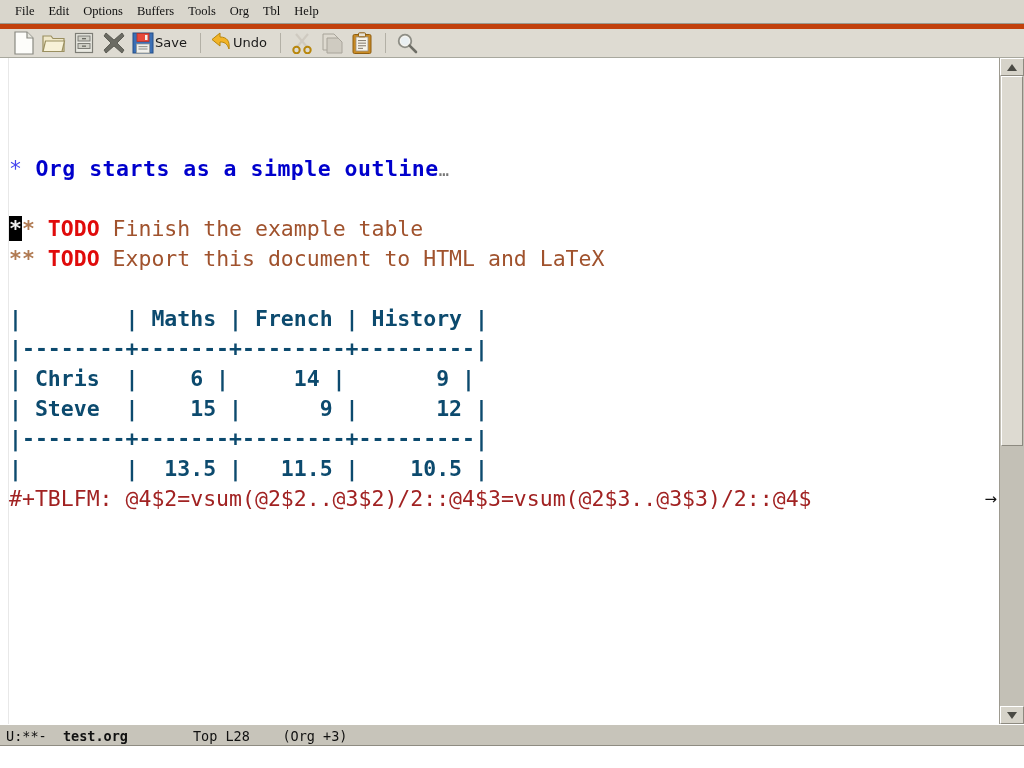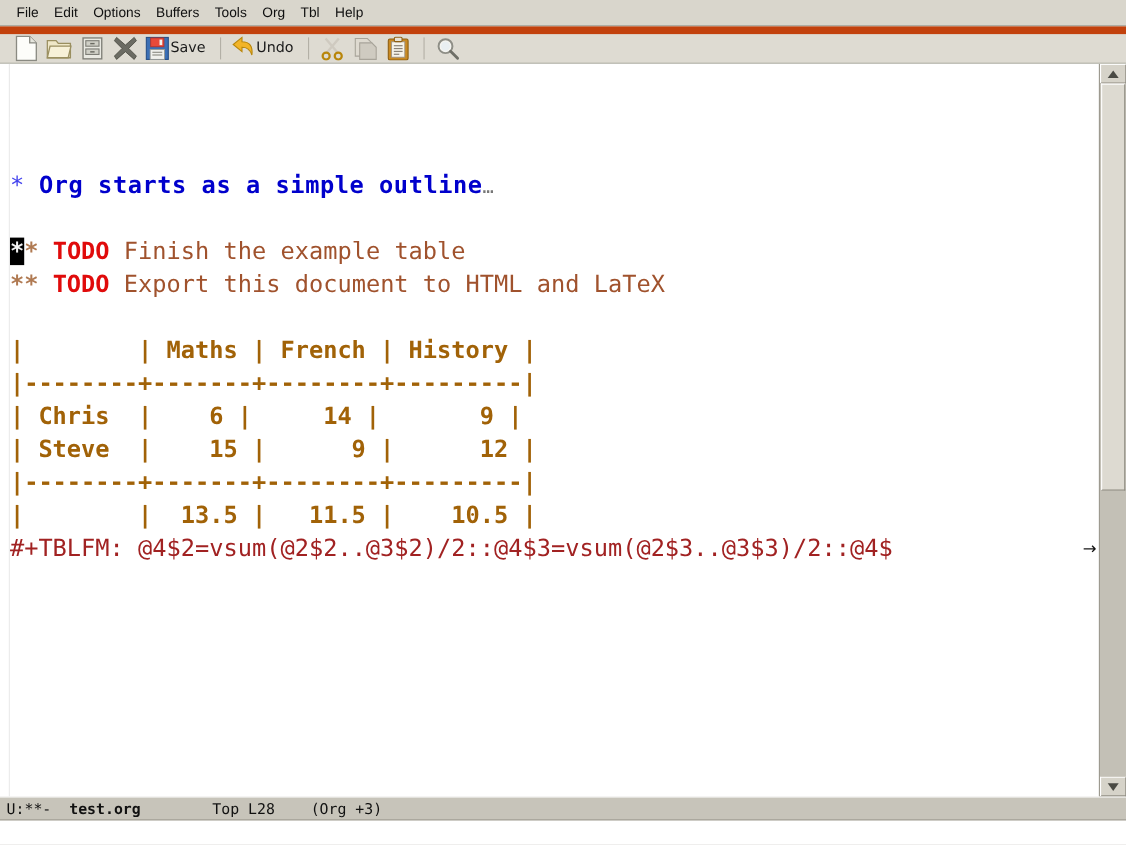--- a/index.html
+++ b/index.html
@@ -29,35 +29,35 @@
     height: 24px;
     background: #d9d6cc;
     border-bottom: 1px solid #9a9a90;
     display: flex;
     align-items: center;
     padding-left: 8px;
     box-sizing: border-box;
     flex: 0 0 auto;
   }
   .menu-item {
-    font-family: Liberation Sans, sans-serif;
+    font-family: Liberation Serif, serif;
     font-size: 12.5px;
     color: #101010;
     padding: 1px 7px 2px 7px;
     line-height: 15px;
     cursor: default;
     white-space: nowrap;
   }
 
   
   .tool-bar {
     height: 34px;
     background: #dedbd2;
     border-bottom: 1px solid #a8a89e;
-    border-top: 7px solid #c2410c;
+    border-top: 5px solid #c2410c;
     display: flex;
     align-items: center;
     padding-left: 10px;
     box-sizing: border-box;
     flex: 0 0 auto;
     position: relative;
   }
   .tb-btn {
     width: 28px;
     height: 28px;
@@ -122,21 +122,21 @@
     font-size: 21.5px;
   }
   .blank { height: 30px; }
 
   .stars      { color: #4444ee; }
   .headline   { color: #0000cc; font-weight: bold; letter-spacing: .5px;}
   .ellipsis   { color: #777777; font-size: 17px; }
   .todo-kw    { color: #e00b0b; font-weight: bold; }
   .todo-text  { color: #a0522d; }
   .stars2     { color: #b07a52; font-weight: bold; }
-  .tbl        { color: #a16207; font-weight: bold; }
+  .tbl        { color: #0c4a6e; font-weight: bold; }
   .tblfm      { color: #a12222; }
   .cursor {
     background: #000000;
     color: #f2f2f2;
   }
   .trunc-arrow {
     position: absolute;
     right: 2px;
     color: #111111;
     font-family: "DejaVu Sans", sans-serif;

